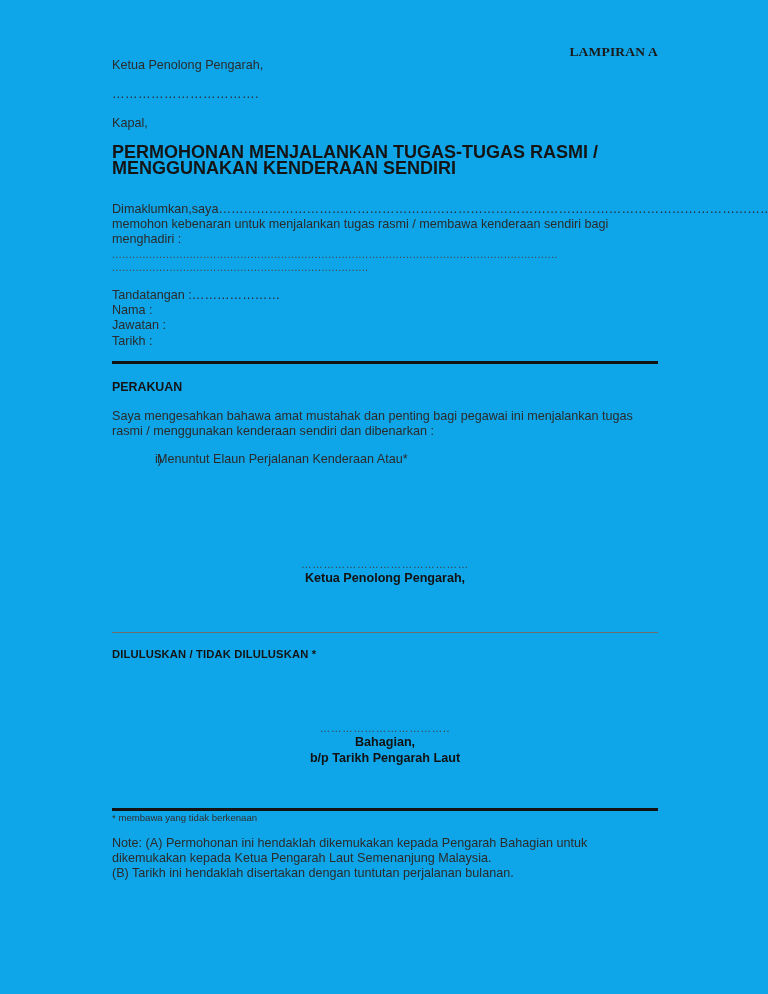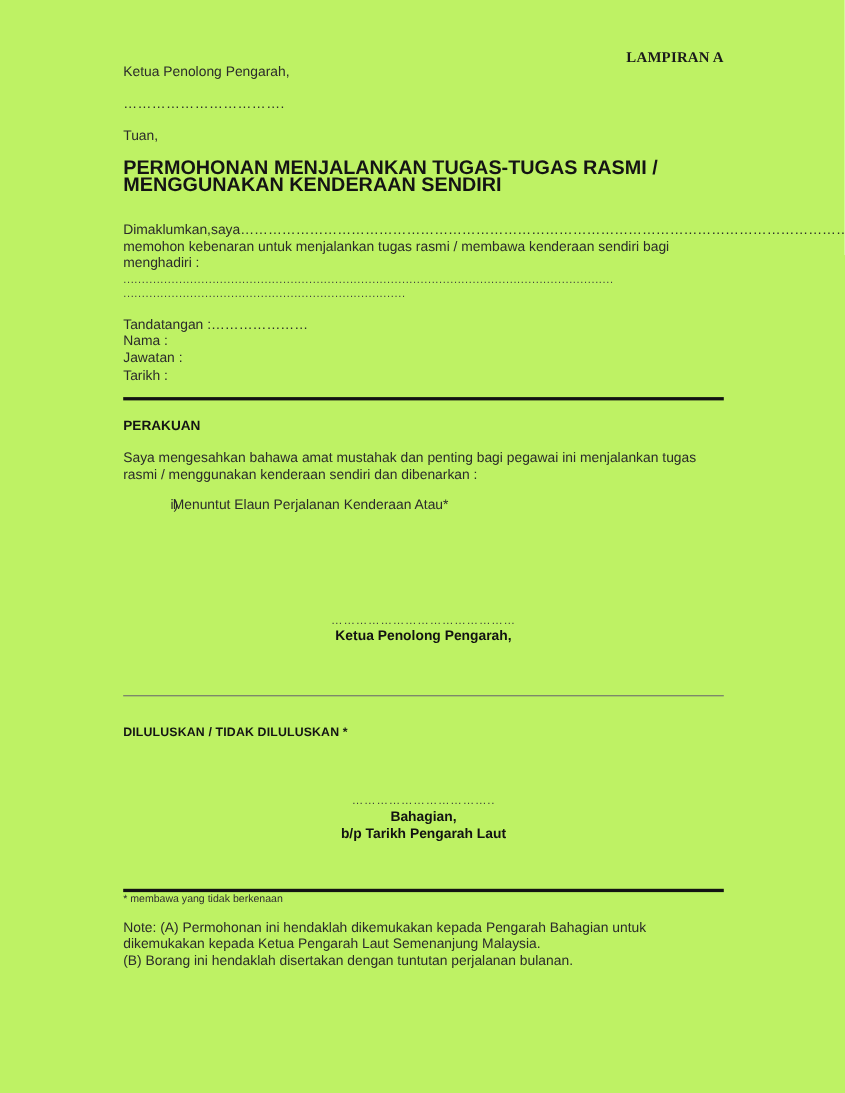--- a/index.html
+++ b/index.html
@@ -13,21 +13,21 @@
     position: relative;
     font-family: "Liberation Sans", sans-serif;
     color: #231f20;
     -webkit-font-smoothing: antialiased;
   }
   .page {
     position: absolute;
     left: 0; top: 0;
     width: 768px;
     height: 994px;
-    background: #bef264;
+    background: #0ea5e9;
     overflow: hidden;
   }
   .content {
     position: absolute;
     left: 112px;
     top: 0;
     width: 546px;
   }
 
   
@@ -128,21 +128,20 @@
     font-weight: bold;
     color: #121212;
   }
 
   #diluluskan {
     top: 648px;
     font-size: 11.2px;
     font-weight: bold;
     letter-spacing: 0.15px;
     color: #141414;
-    margin-top: 12px;
   }
   #footnote {
     top: 812px;
     font-size: 9.6px;
     line-height: 12px;
     color: #2e2e2e;
   }
   #notes {
     top: 836px;
     width: 540px;
@@ -156,21 +155,21 @@
 
 <div class="page">
   <div class="content">
 
     <div class="lampiran">LAMPIRAN A</div>
 
     <div class="blk line" id="addressee">Ketua Penolong Pengarah,</div>
 
     <div class="blk dots-row" id="addressee-dots">…………………………….</div>
 
-    <div class="blk line" id="salutation">Tuan,</div>
+    <div class="blk line" id="salutation">Kapal,</div>
 
     <div class="blk line b" id="subject">PERMOHONAN MENJALANKAN TUGAS-TUGAS RASMI / MENGGUNAKAN KENDERAAN SENDIRI</div>
 
     <div class="blk line" id="para1">Dimaklumkan,saya……………………………………………………………………………………………………………………………. memohon kebenaran untuk menjalankan tugas rasmi / membawa kenderaan sendiri bagi menghadiri :</div>
 
     <div class="blk dots-fine" id="fill-line-1">....................................................................................................................................</div>
     <div class="blk dots-fine" id="fill-line-2">............................................................................</div>
 
     <div class="blk" id="signoff">
       <div class="line">Tandatangan :…………………</div>
@@ -206,17 +205,17 @@
       <div class="sig-name">Bahagian,</div>
       <div class="sig-name">b/p Tarikh Pengarah Laut</div>
     </div>
 
     <hr class="hr-thick" id="rule-3">
 
     <div class="blk" id="footnote">* membawa yang tidak berkenaan</div>
 
     <div class="blk" id="notes">
       <div>Note: (A) Permohonan ini hendaklah dikemukakan kepada Pengarah Bahagian untuk dikemukakan kepada Ketua Pengarah Laut Semenanjung Malaysia.</div>
-      <div>(B) Borang ini hendaklah disertakan dengan tuntutan perjalanan bulanan.</div>
+      <div>(B) Tarikh ini hendaklah disertakan dengan tuntutan perjalanan bulanan.</div>
     </div>
 
   </div>
 </div>
 
 </body></html>

